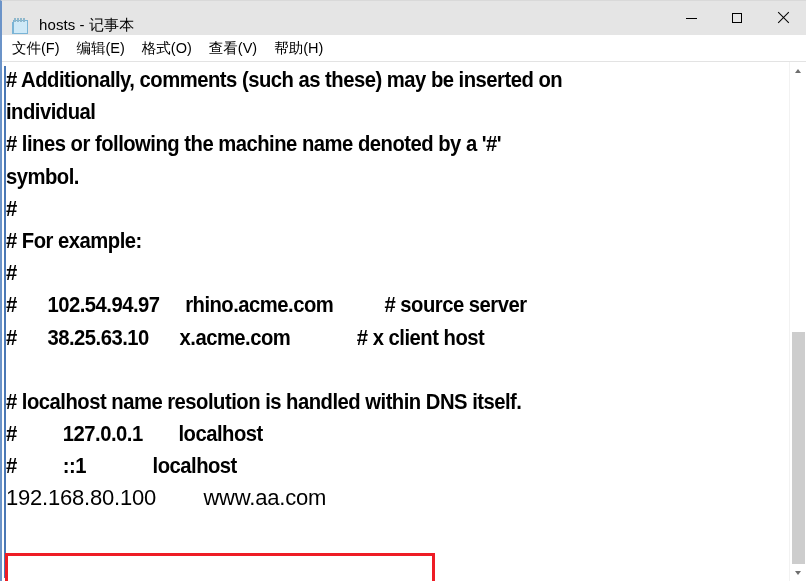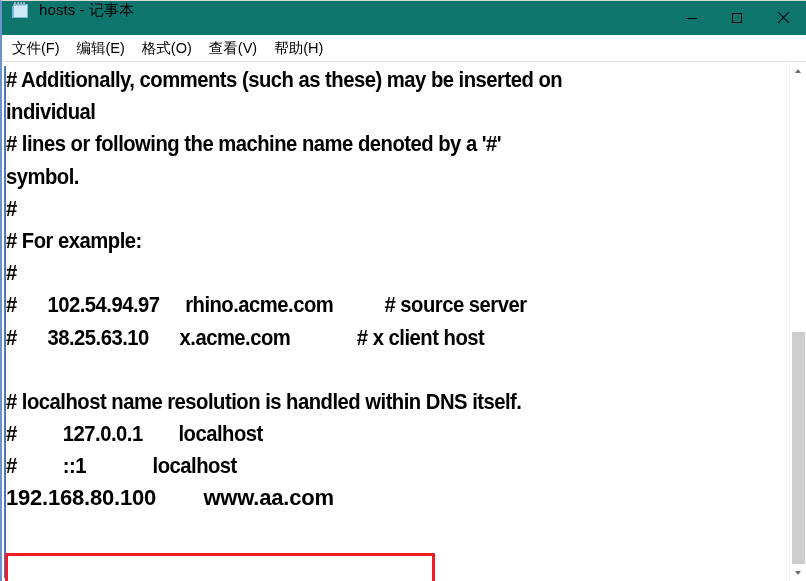--- a/index.html
+++ b/index.html
@@ -26,23 +26,23 @@
     border-left: 2px solid #6b93c8;
     border-top: 1px solid #d9d9d9;
     display: flex;
     flex-direction: column;
   }
 
   
   #title-bar {
     height: 34px;
     min-height: 34px;
-    background: #0f766e;
-    display: flex;
-    align-items: flex-start;
+    background: #e5e5e5;
+    display: flex;
+    align-items: flex-end;
     position: relative;
   }
   #app-icon {
     width: 18px;
     height: 18px;
     margin-left: 10px;
     margin-right: 9px;
     position: relative;
     flex: 0 0 auto;
   }
@@ -151,21 +151,21 @@
     font-size: 22px;
     line-height: 32.2px;
     color: #000000;
     white-space: pre;
     height: 32.2px;
     letter-spacing: -0.55px;
     transform: scaleX(0.92);
     transform-origin: left center;
   }
   .text-line.plain {
-    font-weight: bold;
+    font-weight: normal;
     letter-spacing: -0.2px;
     transform: scaleX(1);
     font-size: 22px;
   }
 
   
   #highlight-box {
     position: absolute;
     left: 3px;
     top: 491px;

